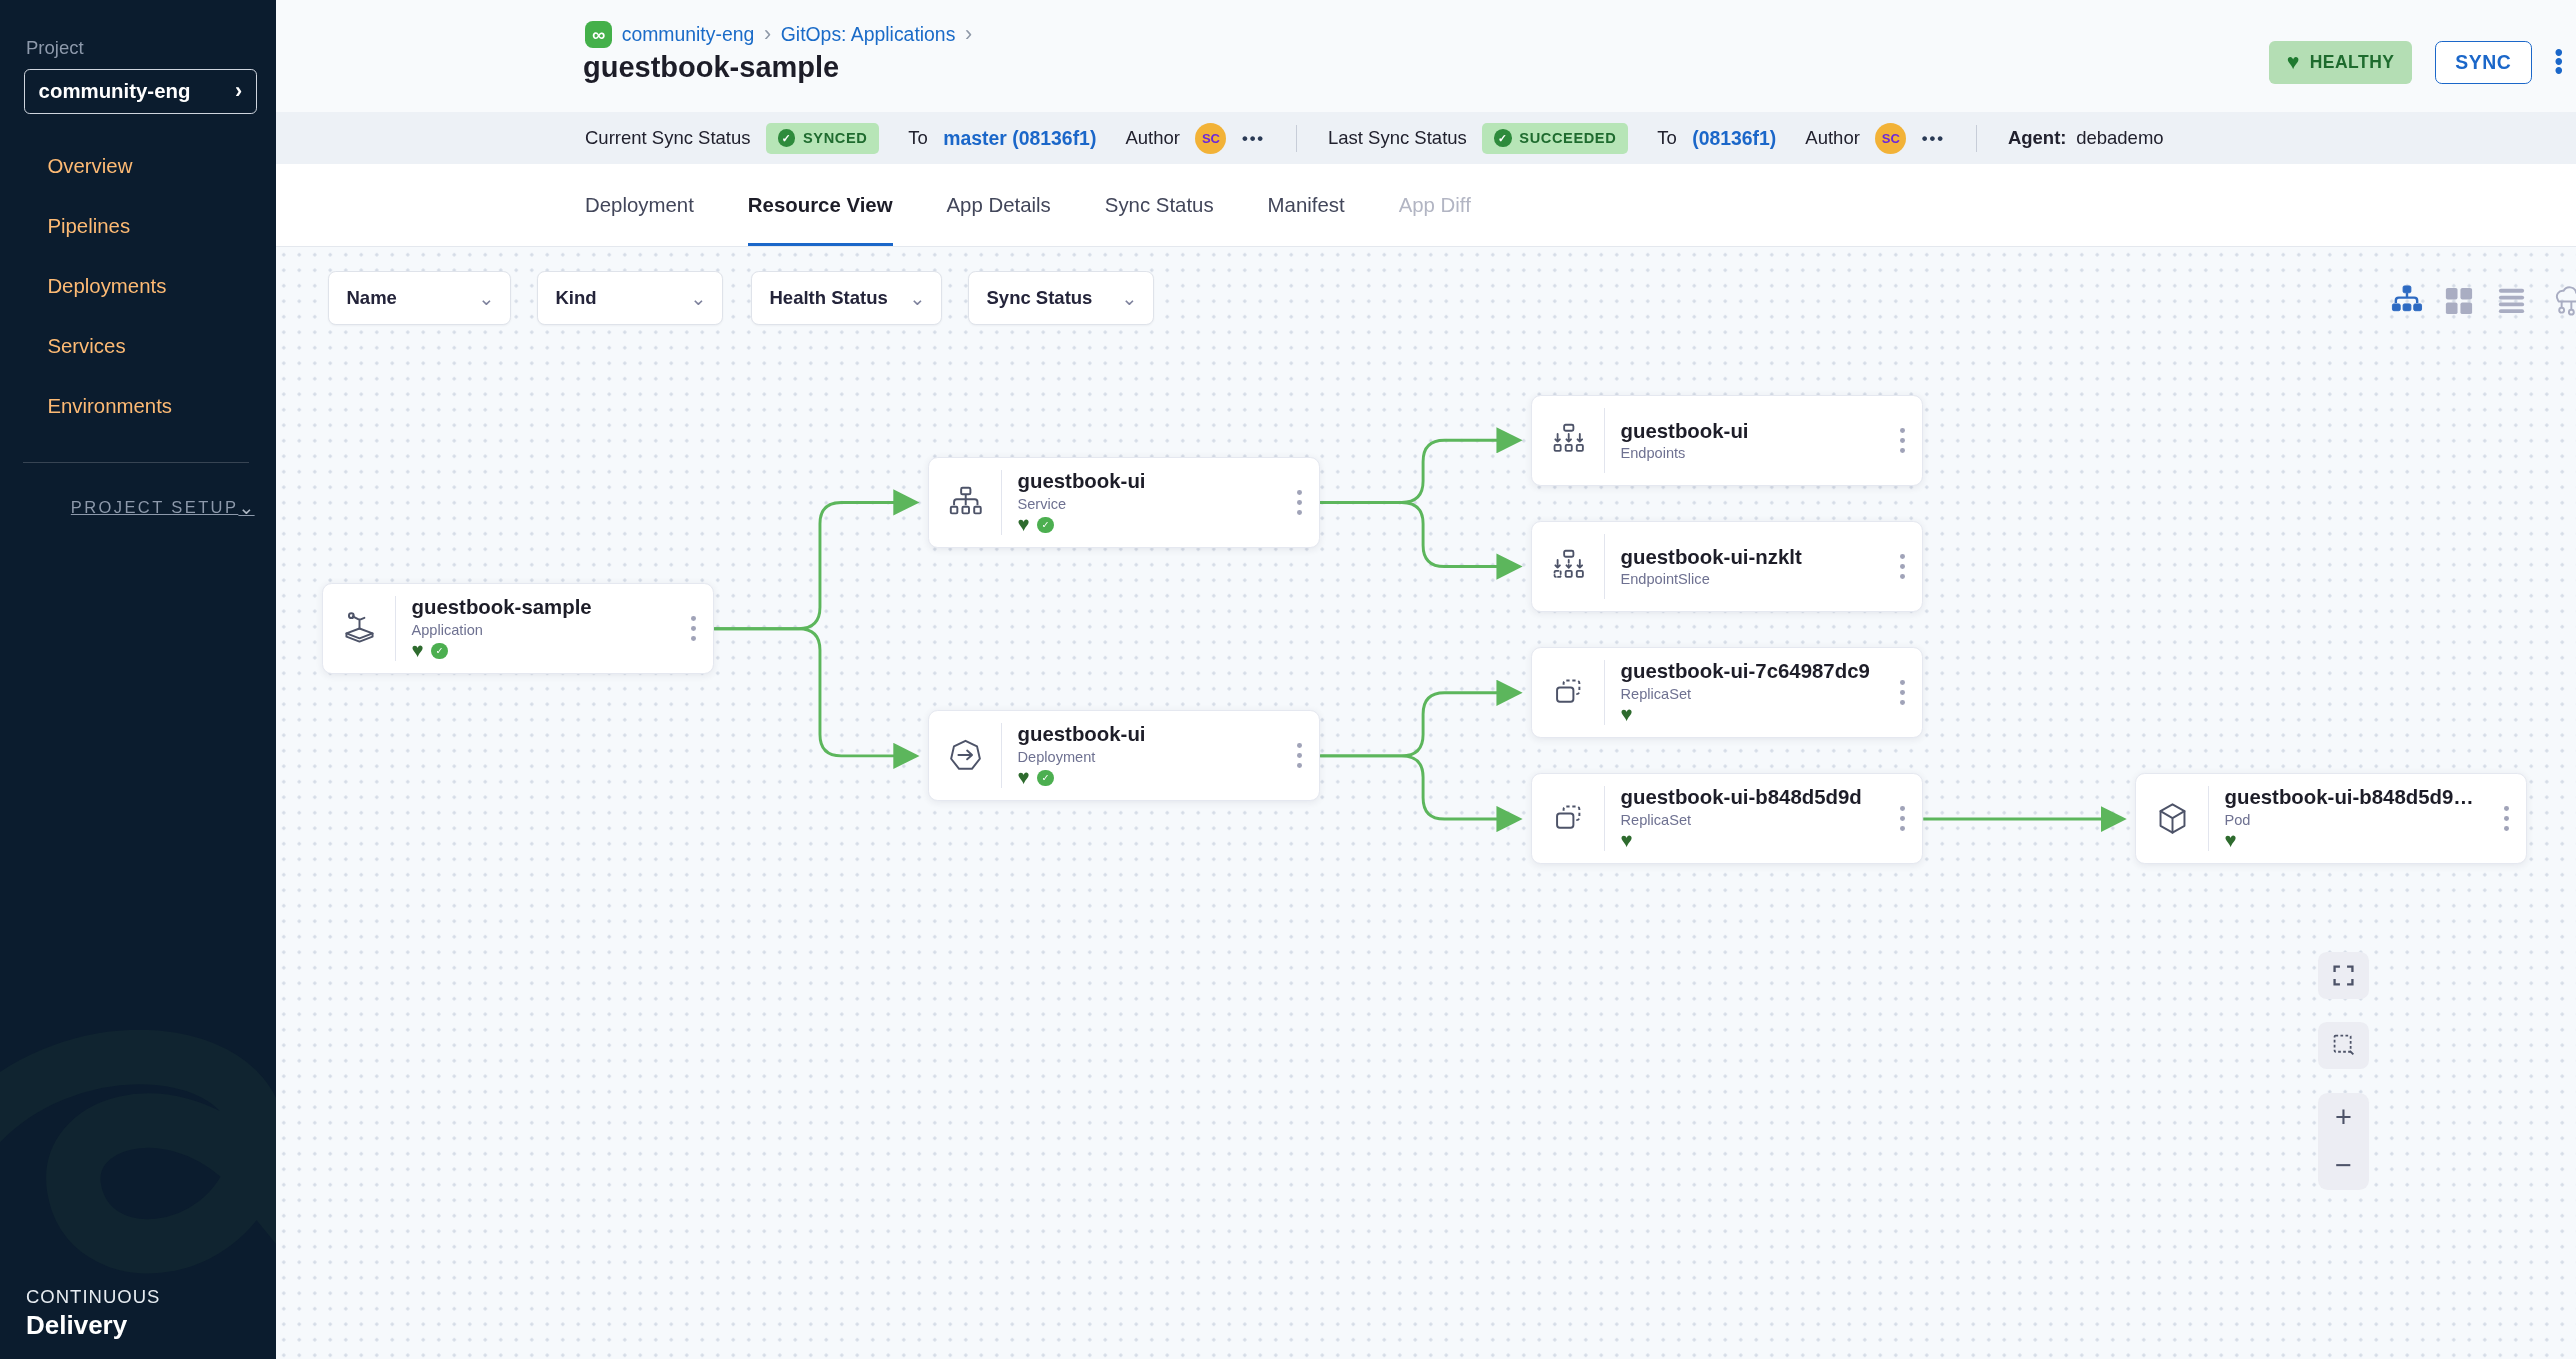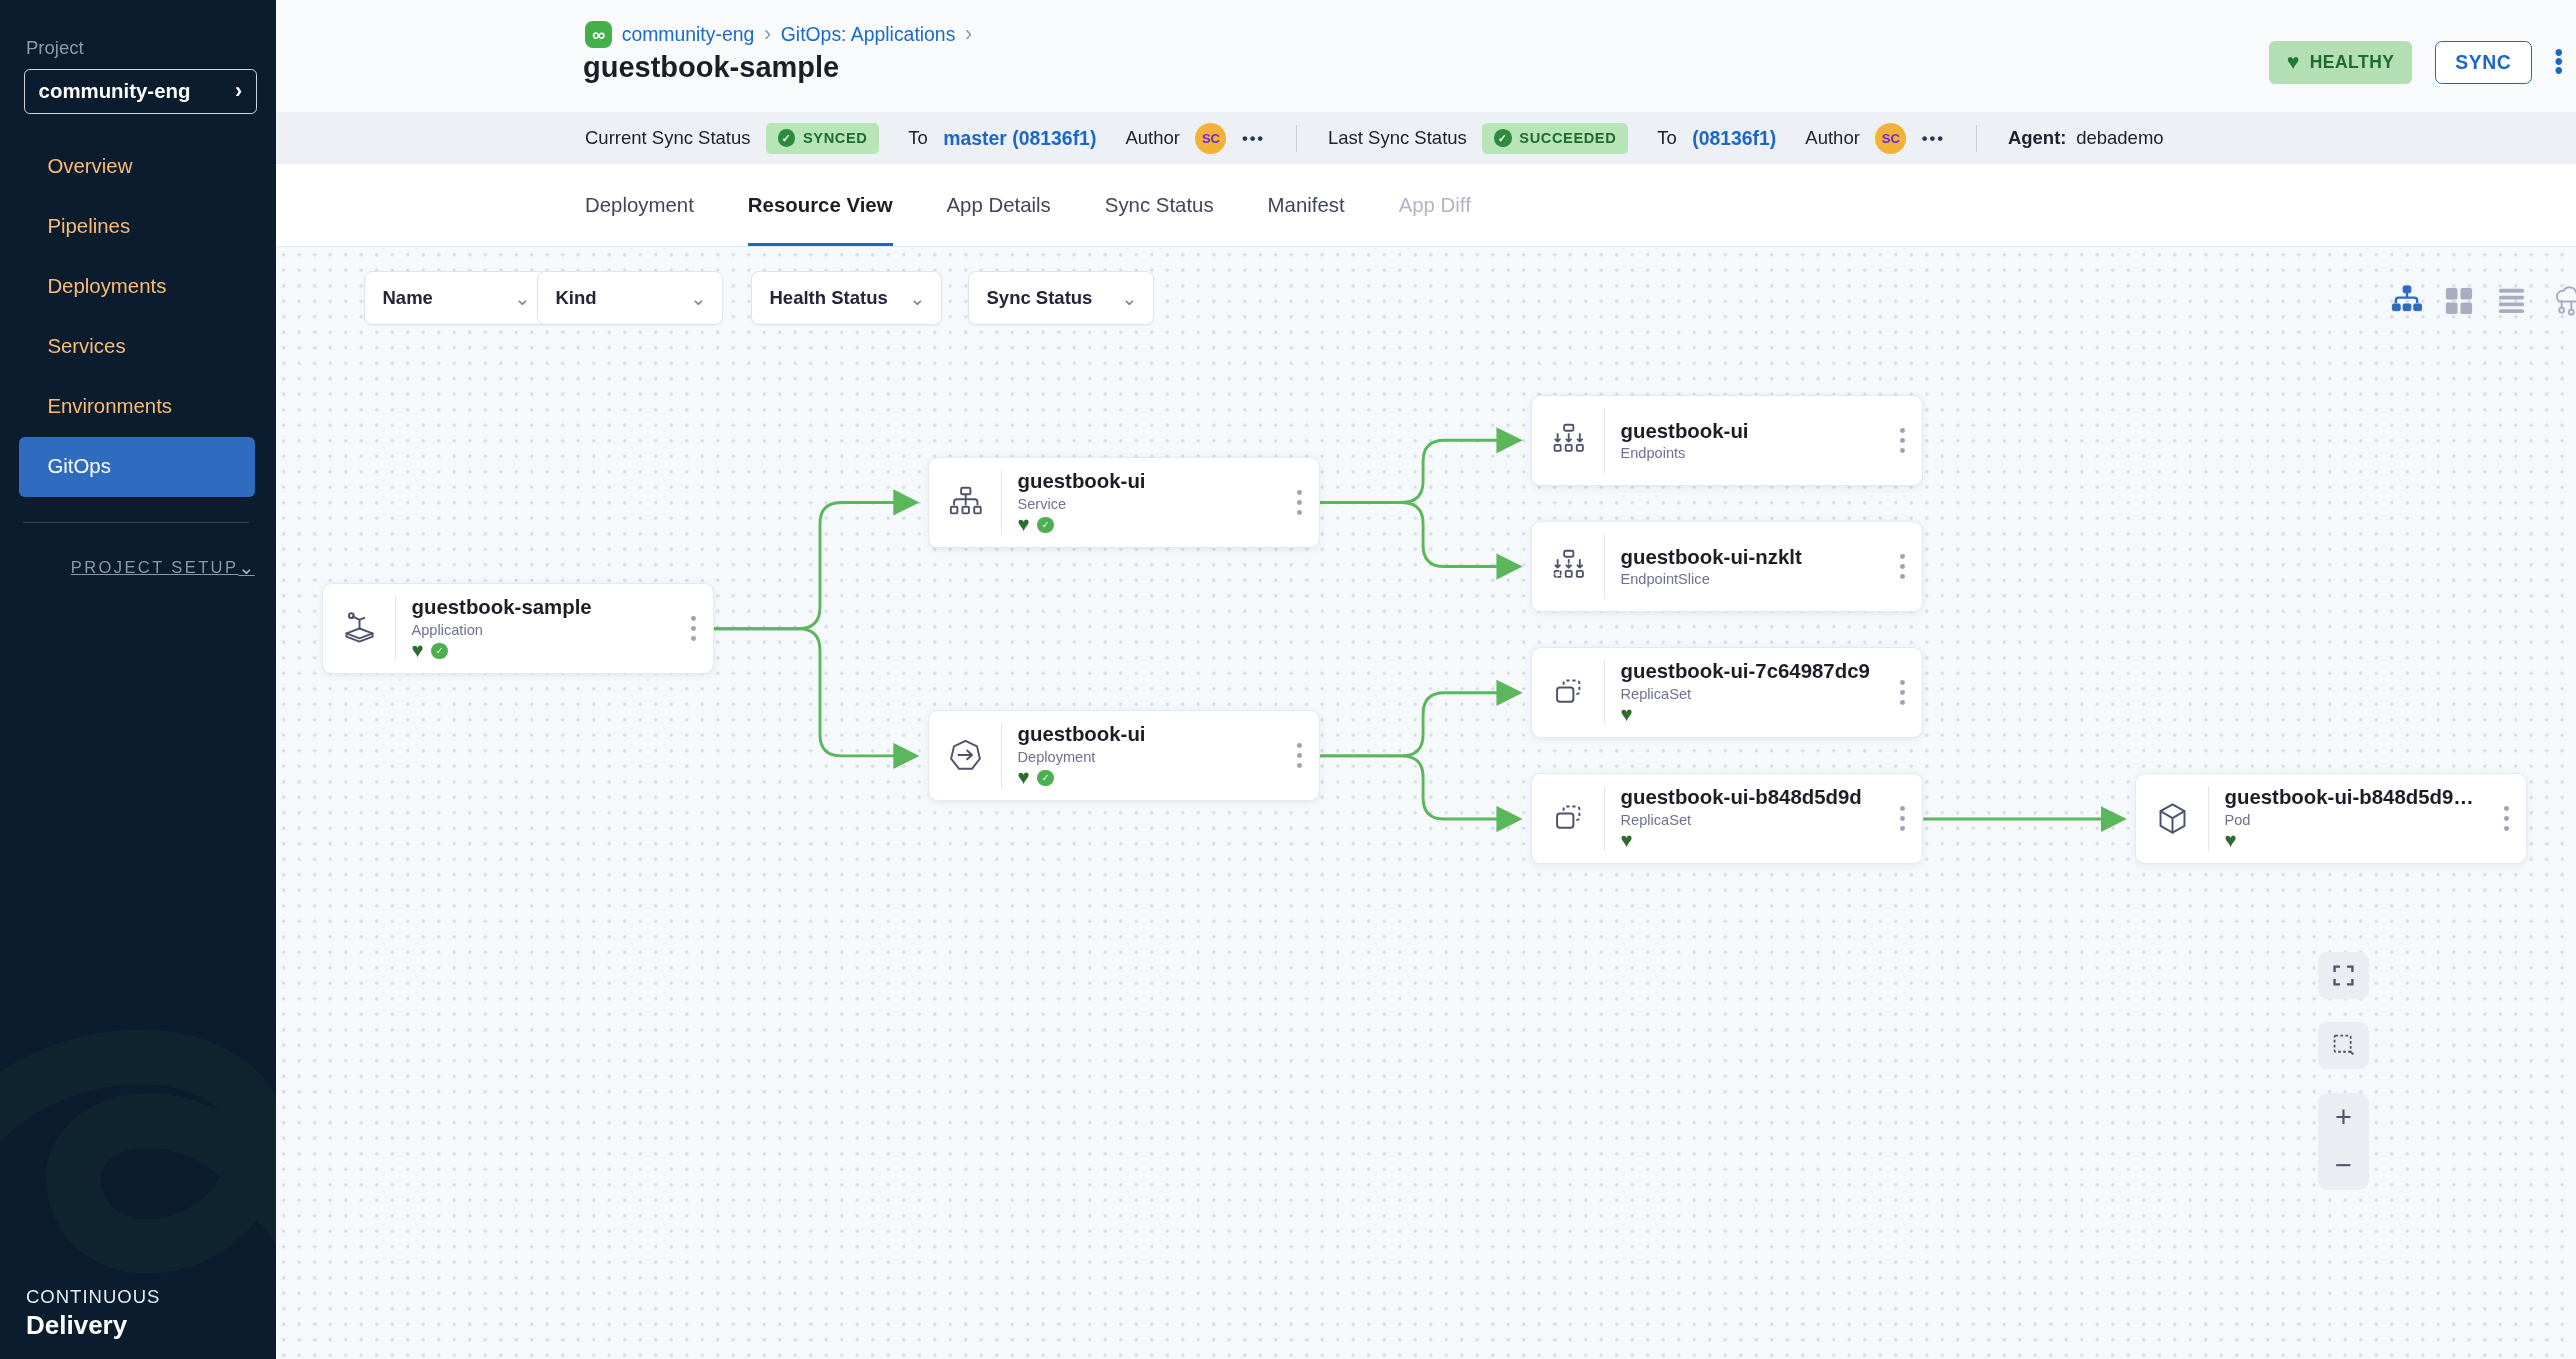--- a/index.html
+++ b/index.html
@@ -107,23 +107,20 @@
           <span>Pipelines</span>
         </div>
       <div class="side-item">
           <span>Deployments</span>
         </div>
       <div class="side-item">
           <span>Services</span>
         </div>
       <div class="side-item">
           <span>Environments</span>
-        </div>
-      <div class="side-item active">
-          <span>GitOps</span>
         </div>
     </nav>
     <div class="side-divider"></div>
     <div class="project-setup">
       <span>PROJECT SETUP</span>
       <span class="ps-chevron">⌄</span>
     </div>
     <svg class="watermark" width="276" height="330" viewBox="0 0 284 340">
       <path d="M-40 120 C 60 -20 300 10 262 140 C 232 240 90 252 76 162 C 66 96 168 62 248 132 L 320 220" stroke="#102430" stroke-width="56" fill="none" stroke-linecap="round"></path>
     </svg>
@@ -206,21 +203,21 @@
           <path d="M451 393 H538 Q560 393 560 371 V285 Q560 263 582 263 H658" marker-end="url(#arw)"></path>
           <path d="M451 393 H538 Q560 393 560 415 V502 Q560 524 582 524 H658" marker-end="url(#arw)"></path>
           <path d="M1075 263 H1159 Q1181 263 1181 241 V221 Q1181 199 1203 199 H1279" marker-end="url(#arw)"></path>
           <path d="M1075 263 H1159 Q1181 263 1181 285 V307 Q1181 329 1203 329 H1279" marker-end="url(#arw)"></path>
           <path d="M1075 524 H1159 Q1181 524 1181 502 V481 Q1181 459 1203 459 H1279" marker-end="url(#arw)"></path>
           <path d="M1075 524 H1159 Q1181 524 1181 546 V567 Q1181 589 1203 589 H1279" marker-end="url(#arw)"></path>
           <path d="M1696 589 H1901" marker-end="url(#arw)"></path>
         </g>
       </svg>
 
-      <div class="filter" style="left:52px; width:183px;margin-left:36px;">
+      <div class="filter" style="left:52px; width:183px;">
         <span>Name</span>
         <span class="f-chevron">⌄</span>
       </div>
       <div class="filter" style="left:261px; width:186px;">
         <span>Kind</span>
         <span class="f-chevron">⌄</span>
       </div>
       <div class="filter" style="left:475px; width:191px;">
         <span>Health Status</span>
         <span class="f-chevron">⌄</span>

